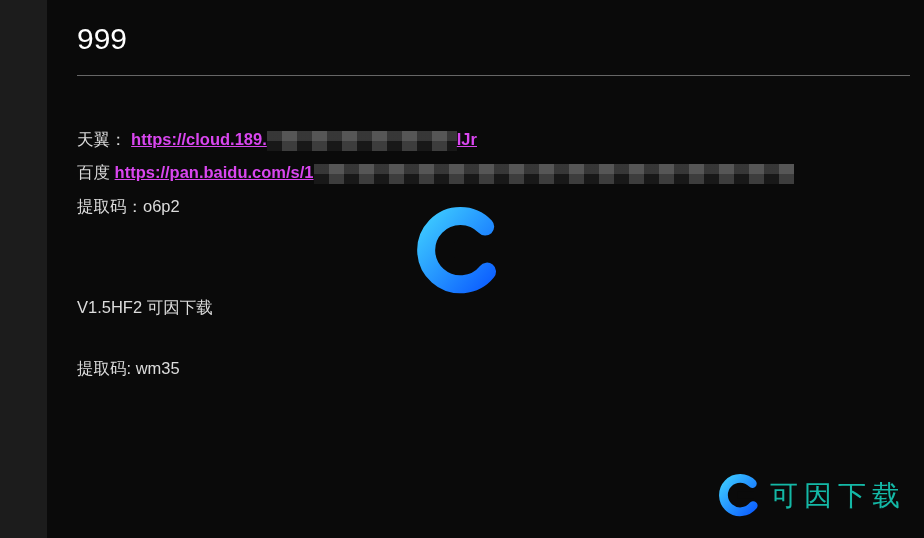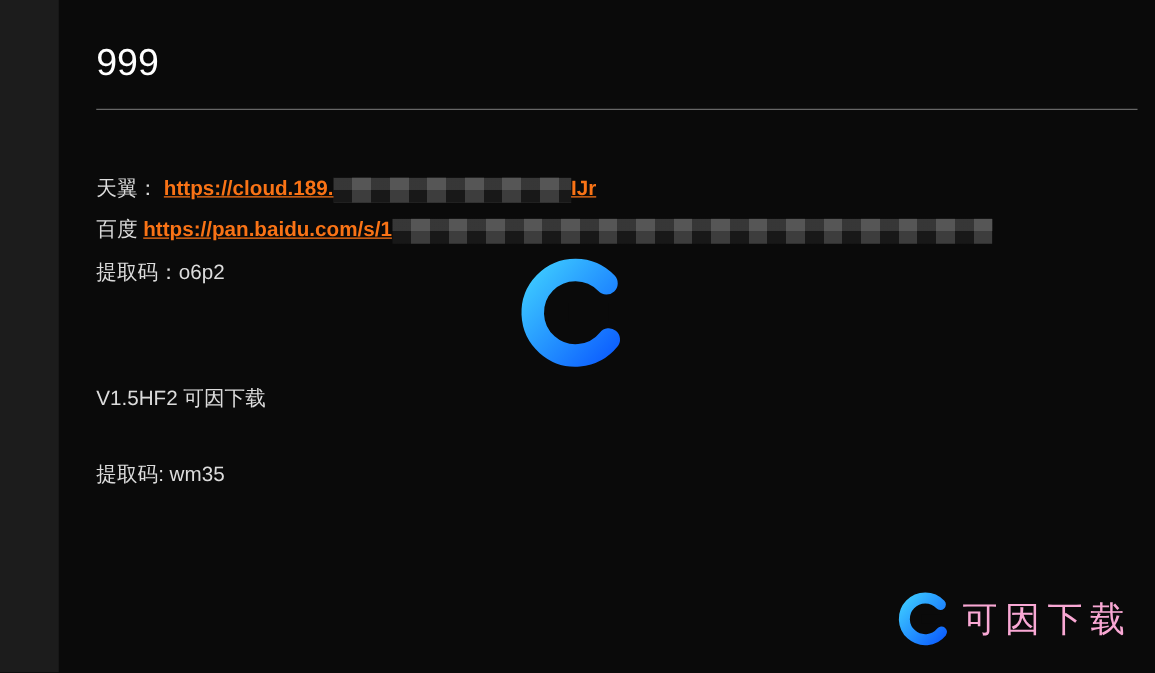--- a/index.html
+++ b/index.html
@@ -3,39 +3,39 @@
 <meta charset="utf-8">
 <style>
   *{margin:0;padding:0;box-sizing:border-box}
   body{
     width:924px;height:538px;overflow:hidden;
     background:#0a0a0a;color:#dcdcdc;
     font-family:"Microsoft YaHei",Arial,sans-serif;
     font-size:16.5px;line-height:1.9;position:relative;
   }
   .left-gutter{position:absolute;left:0;top:0;width:47px;height:538px;background:#1c1c1c}
-  .content{position:absolute;left:47px;top:12px;padding:10px 14px 0 30px;width:877px}
+  .content{position:absolute;left:47px;top:0;padding:10px 14px 0 30px;width:877px}
   .title{color:#fff;font-size:30px;font-weight:400;margin-bottom:8px}
   .hr{border:none;border-top:1px solid #666;margin-bottom:48px;width:100%}
   .line{margin-bottom:2px;white-space:nowrap;position:relative}
-  a.link{color:#f97316;text-decoration:underline;font-weight:700}
+  a.link{color:#d946ef;text-decoration:underline;font-weight:700}
   .label{color:#dcdcdc}
   .spacer{height:48px}
   .pix{display:inline-block;height:20px;vertical-align:middle;
     background:
       repeating-linear-gradient(90deg,rgba(255,255,255,0.07) 0 15px,rgba(255,255,255,0.22) 15px 30px),
       repeating-linear-gradient(0deg,rgba(0,0,0,0.25) 0 10px,rgba(255,255,255,0.12) 10px 20px);
     filter:blur(.3px);
   }
   .pix.a{width:190px}
   .pix.b{width:480px}
   .pix.c{width:260px}
   .center-logo{position:absolute;left:415px;top:205px}
   .corner{position:absolute;right:18px;bottom:16px;display:flex;align-items:center;gap:8px}
-  .corner-text{color:#f9a8d4;font-size:28px;letter-spacing:6px;font-weight:500;font-family:"Microsoft YaHei",sans-serif}
+  .corner-text{color:#14b8a6;font-size:28px;letter-spacing:6px;font-weight:500;font-family:"Microsoft YaHei",sans-serif}
   .c-logo{width:90px;height:90px;display:block}
   .c-logo-sm{width:44px;height:44px;display:block}
 </style>
 </head>
 <body>
 
 <div class="left-gutter"></div>
 
 <div class="content">
 

